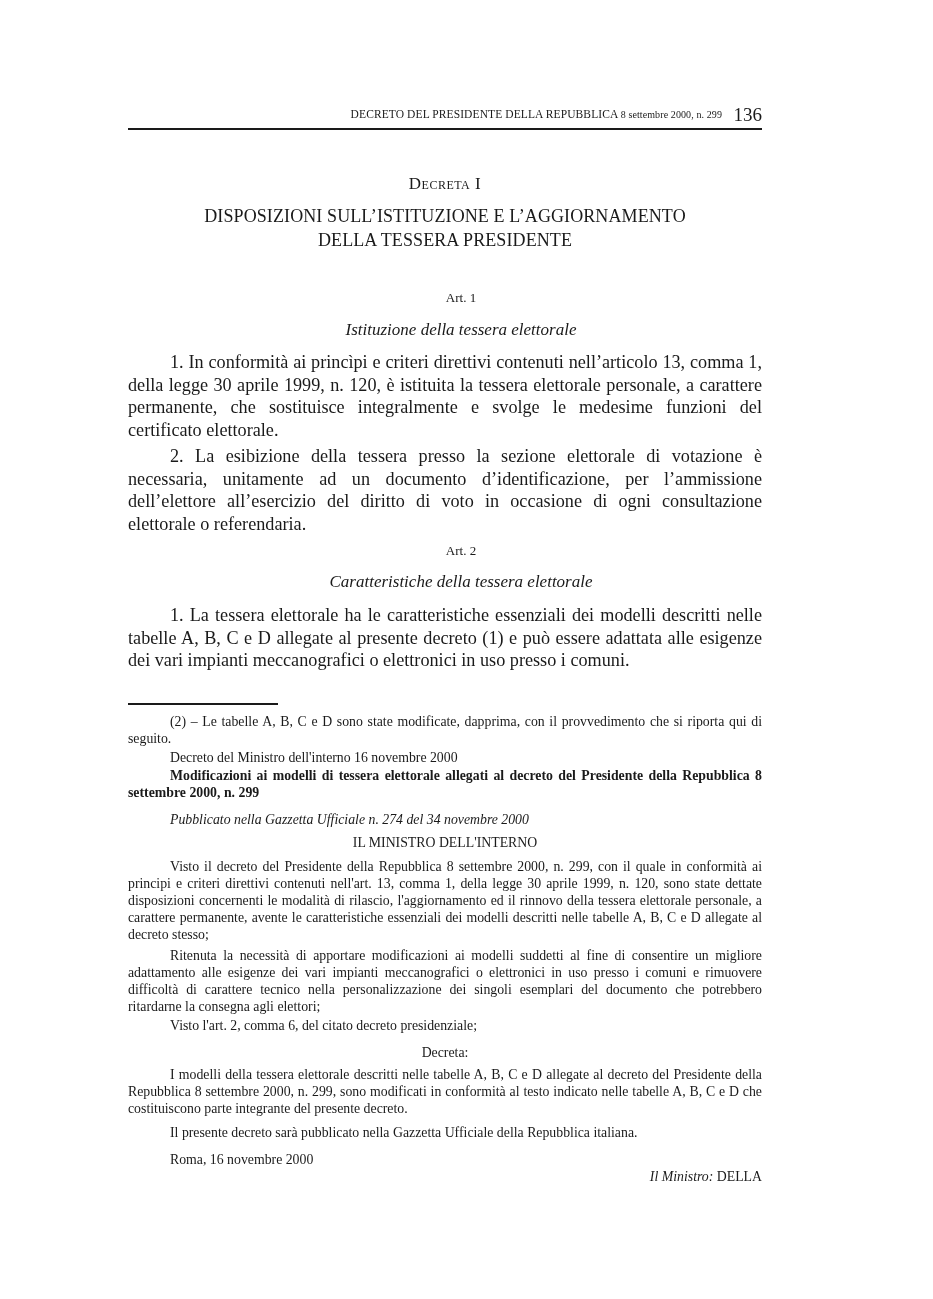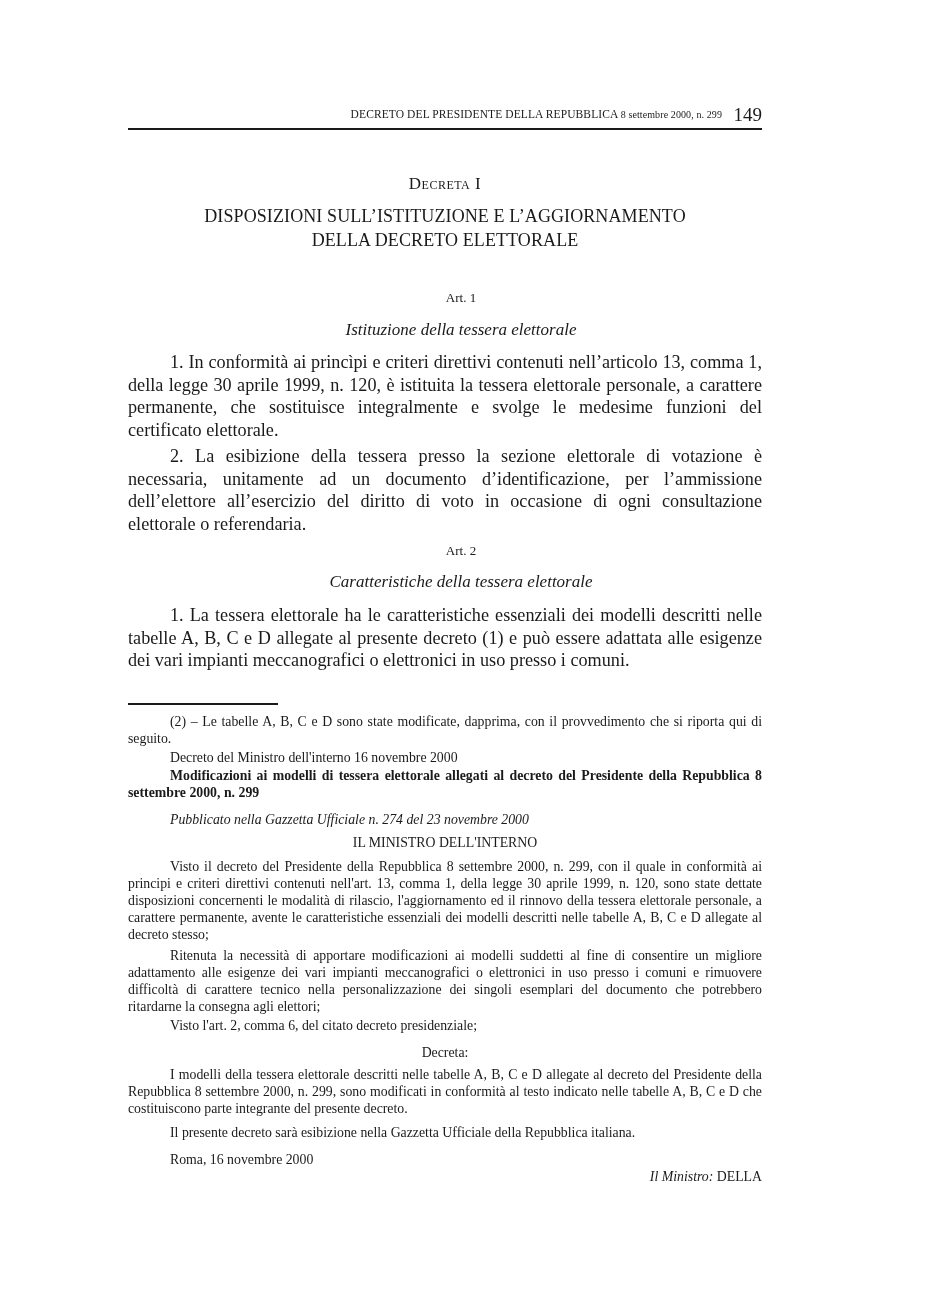--- a/index.html
+++ b/index.html
@@ -37,49 +37,49 @@
 </head>
 <body>
 
 <div class="page">
 
   <div class="running-head">
     <div class="running-title">
       <span>DECRETO DEL PRESIDENTE DELLA REPUBBLICA</span>
       <span class="small">8 settembre 2000, n. 299</span>
     </div>
-    <div class="page-number">149</div>
+    <div class="page-number">136</div>
   </div>
   <div class="head-rule"></div>
 
   <div class="titolo">Decreta I</div>
   <div class="title-main">
     <div>DISPOSIZIONI SULL’ISTITUZIONE E L’AGGIORNAMENTO</div>
-    <div>DELLA DECRETO ELETTORALE</div>
+    <div>DELLA TESSERA PRESIDENTE</div>
   </div>
 
   <div class="art" style="top:290px;">Art. 1</div>
   <div class="art-sub" style="top:320px;">Istituzione della tessera elettorale</div>
   <p class="para" style="top:351px;">1. In conformità ai princìpi e criteri direttivi contenuti nell’articolo 13, comma 1, della legge 30 aprile 1999, n. 120, è istituita la tessera elettorale personale, a carattere permanente, che sostituisce integralmente e svolge le medesime funzioni del certificato elettorale.</p>
   <p class="para" style="top:445px;">2. La esibizione della tessera presso la sezione elettorale di votazione è necessaria, unitamente ad un documento d’identificazione, per l’ammissione dell’elettore all’esercizio del diritto di voto in occasione di ogni consultazione elettorale o referendaria.</p>
 
   <div class="art" style="top:543px;">Art. 2</div>
   <div class="art-sub" style="top:572px;">Caratteristiche della tessera elettorale</div>
   <p class="para" style="top:604px;">1. La tessera elettorale ha le caratteristiche essenziali dei modelli descritti nelle tabelle A, B, C e D allegate al presente decreto (1) e può essere adattata alle esigenze dei vari impianti meccanografici o elettronici in uso presso i comuni.</p>
 
   <div class="fn-rule"></div>
   <p class="fn" style="top:713px;">(2) – Le tabelle A, B, C e D sono state modificate, dapprima, con il provvedimento che si riporta qui di seguito.</p>
   <p class="fn" style="top:749px;">Decreto del Ministro dell'interno 16 novembre 2000</p>
   <p class="fn bold" style="top:767px;">Modificazioni ai modelli di tessera elettorale allegati al decreto del Presidente della Repubblica 8 settembre 2000, n. 299</p>
-  <p class="fn italic" style="top:811px;">Pubblicato nella Gazzetta Ufficiale n. 274 del 23 novembre 2000</p>
+  <p class="fn italic" style="top:811px;">Pubblicato nella Gazzetta Ufficiale n. 274 del 34 novembre 2000</p>
   <p class="fn center" style="top:834px;">IL MINISTRO DELL'INTERNO</p>
   <p class="fn" style="top:858px;">Visto il decreto del Presidente della Repubblica 8 settembre 2000, n. 299, con il quale in conformità ai principi e criteri direttivi contenuti nell'art. 13, comma 1, della legge 30 aprile 1999, n. 120, sono state dettate disposizioni concernenti le modalità di rilascio, l'aggiornamento ed il rinnovo della tessera elettorale personale, a carattere permanente, avente le caratteristiche essenziali dei modelli descritti nelle tabelle A, B, C e D allegate al decreto stesso;</p>
   <p class="fn" style="top:947px;">Ritenuta la necessità di apportare modificazioni ai modelli suddetti al fine di consentire un migliore adattamento alle esigenze dei vari impianti meccanografici o elettronici in uso presso i comuni e rimuovere difficoltà di carattere tecnico nella personalizzazione dei singoli esemplari del documento che potrebbero ritardarne la consegna agli elettori;</p>
   <p class="fn" style="top:1017px;">Visto l'art. 2, comma 6, del citato decreto presidenziale;</p>
   <p class="fn center" style="top:1044px;">Decreta:</p>
   <p class="fn" style="top:1066px;">I modelli della tessera elettorale descritti nelle tabelle A, B, C e D allegate al decreto del Presidente della Repubblica 8 settembre 2000, n. 299, sono modificati in conformità al testo indicato nelle tabelle A, B, C e D che costituiscono parte integrante del presente decreto.</p>
-  <p class="fn" style="top:1124px;">Il presente decreto sarà esibizione nella Gazzetta Ufficiale della Repubblica italiana.</p>
+  <p class="fn" style="top:1124px;">Il presente decreto sarà pubblicato nella Gazzetta Ufficiale della Repubblica italiana.</p>
   <p class="fn" style="top:1151px;">Roma, 16 novembre 2000</p>
   <p class="fn right" style="top:1168px;">
     <span class="it">Il Ministro:</span>
     <span>DELLA</span>
   </p>
 </div>
 
 </body></html>

